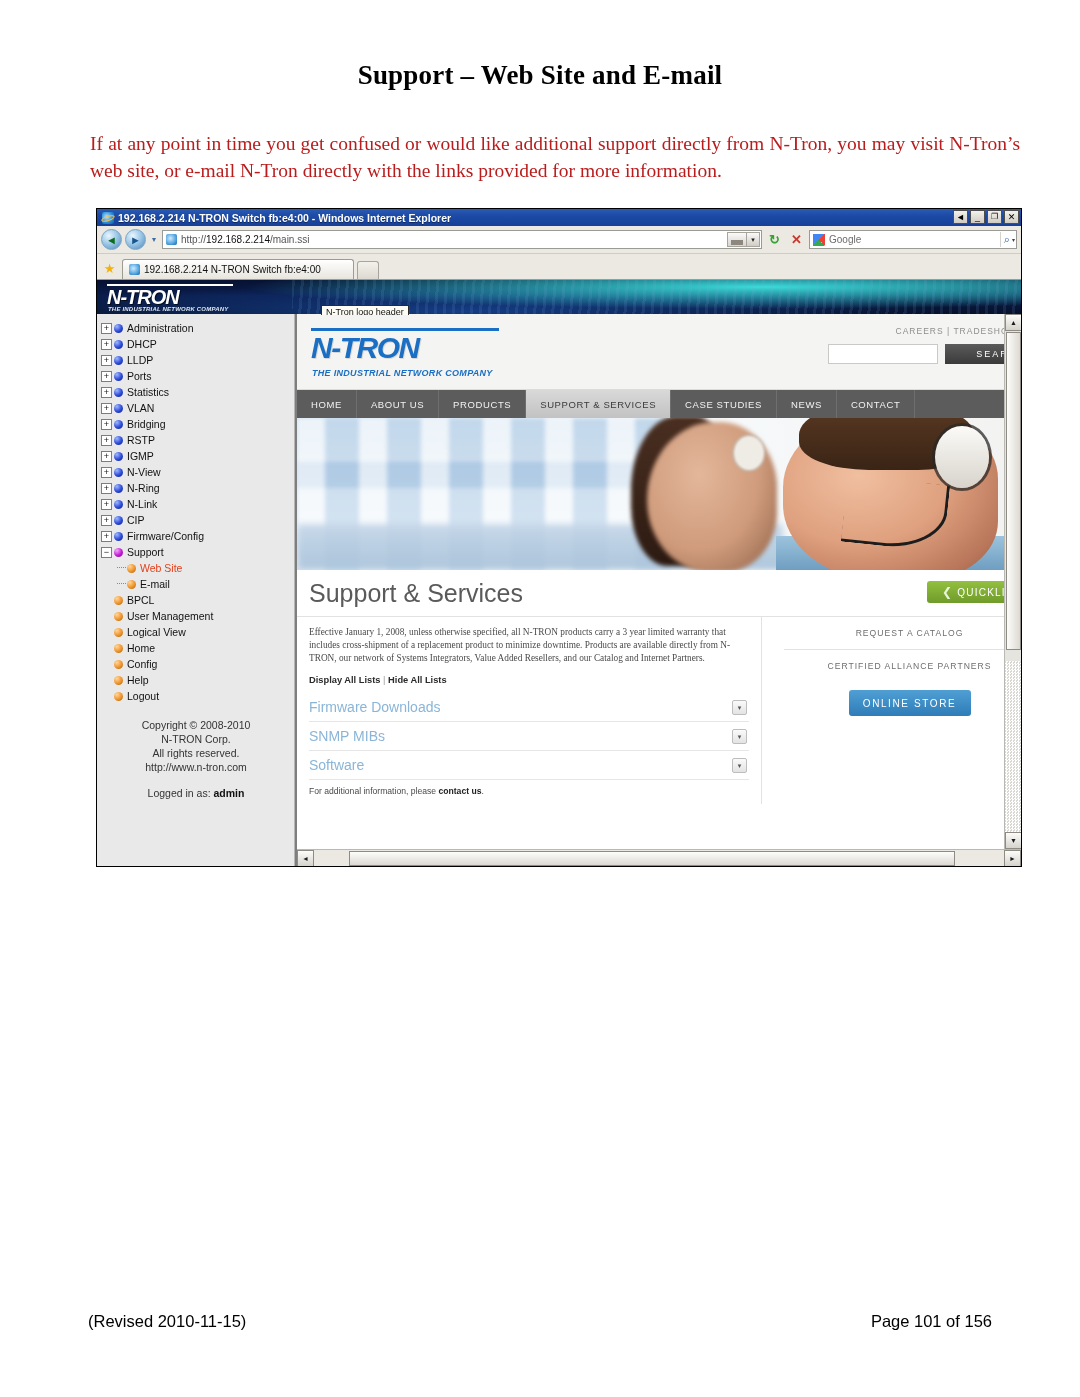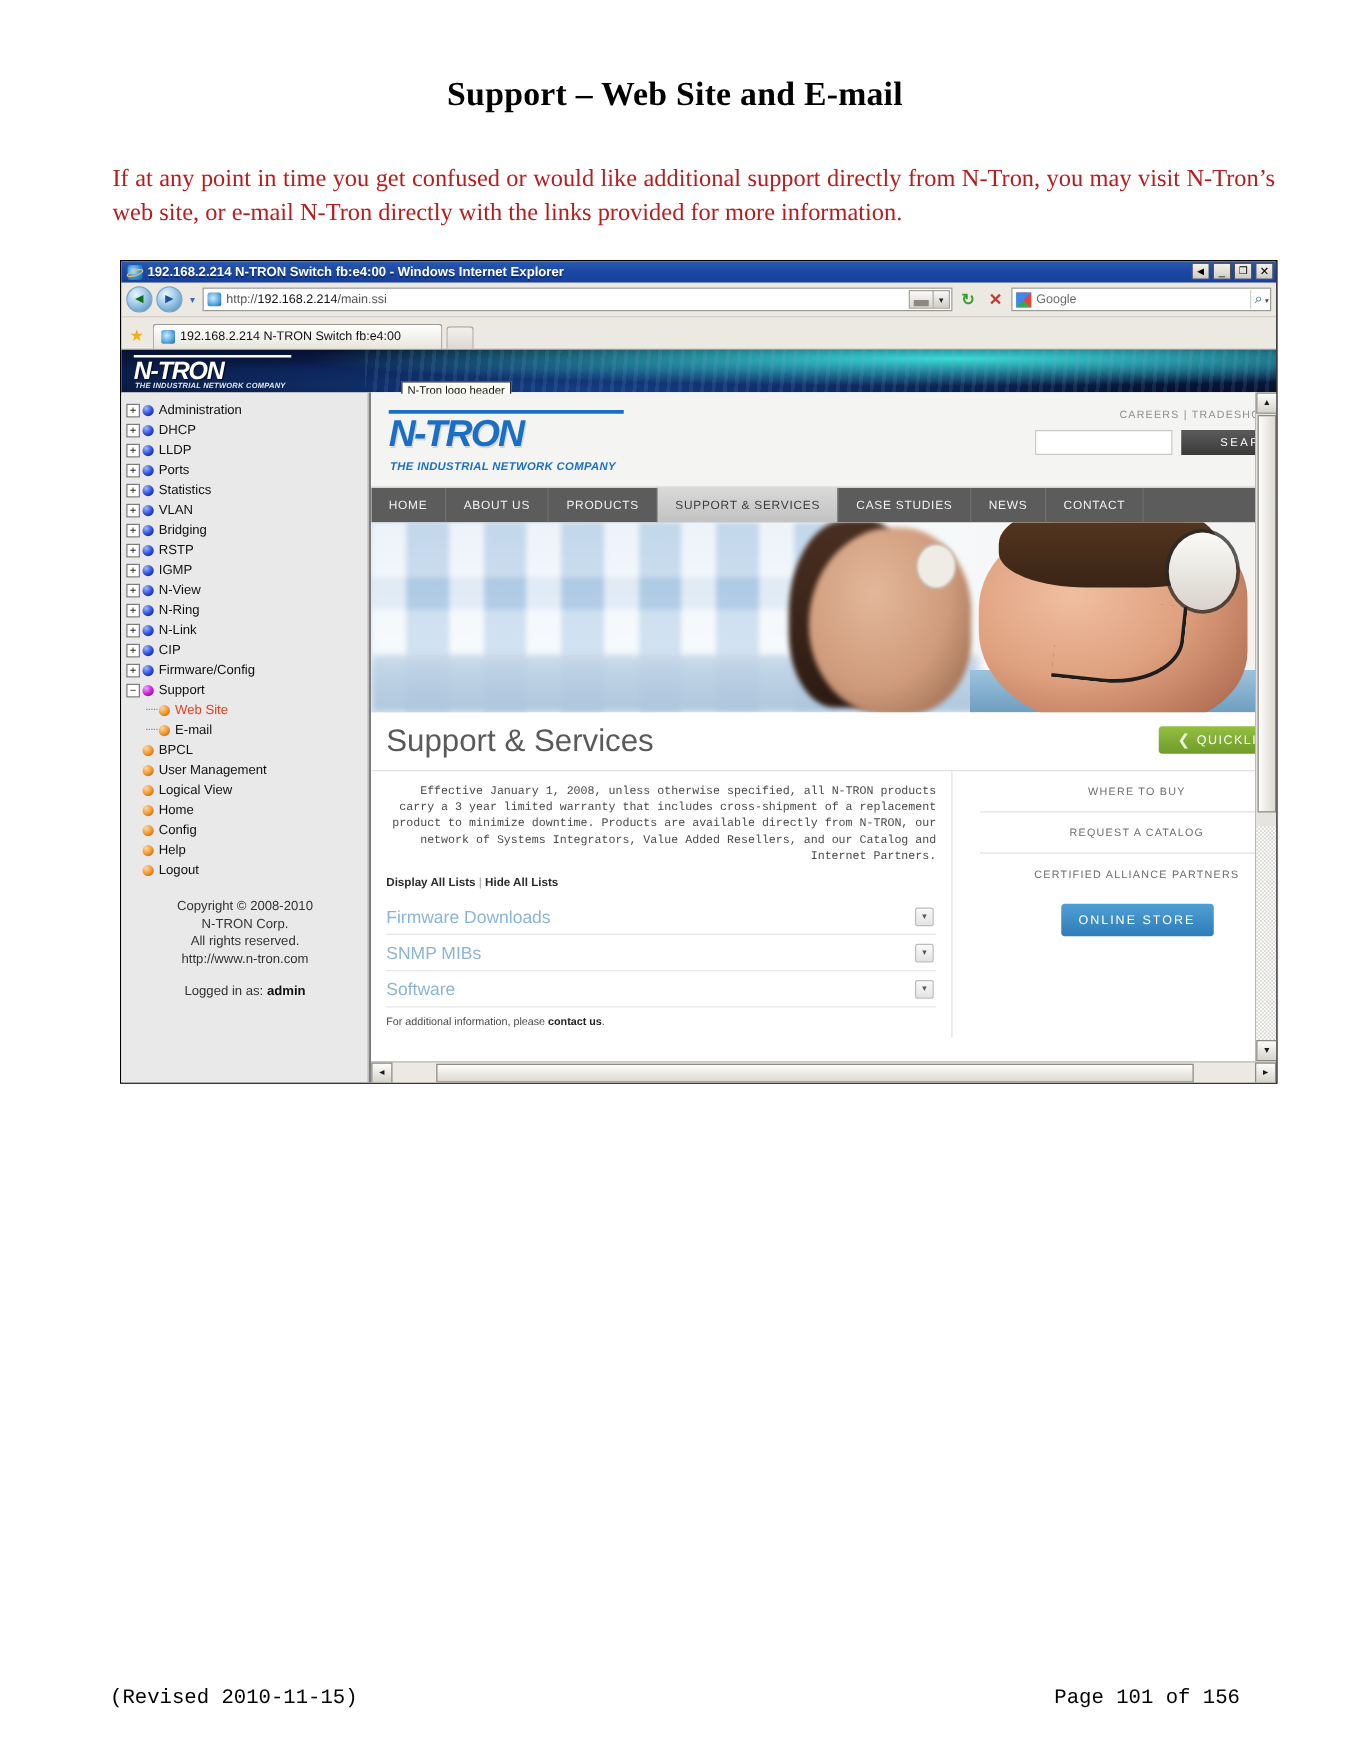--- a/index.html
+++ b/index.html
@@ -22,23 +22,23 @@
     letter-spacing:.2px;
   }
   .doc-para{
     position:absolute;top:130px;left:90px;width:930px;
     font-family:"Liberation Serif", serif;
     font-size:19.5px;line-height:27px;color:#b91c1c;
     text-align:justify;
   }
 
   .doc-footer{
-    position:absolute;left:88px;right:88px;top:1348px;
+    position:absolute;left:88px;right:88px;top:1312px;
     display:flex;justify-content:space-between;align-items:baseline;
-    font-family:Liberation Mono, monospace;font-size:16.5px;color:#000;
+    font-family:Liberation Sans, sans-serif;font-size:16.5px;color:#000;
   }
 
   
   .browser{
     position:absolute;left:96px;top:208px;width:926px;height:659px;
     background:#d6d3ce;
     border:1px solid #000;
     box-sizing:border-box;
     font-family:"Liberation Sans", sans-serif;
     overflow:hidden;
@@ -391,22 +391,22 @@
     font-family:"Liberation Sans",sans-serif;
     font-size:25px;color:#5a5a5a;font-weight:normal;
     padding:9px 0 8px 12px;border-bottom:1px solid #e2e2e2;
   }
   .support-cols{display:flex;align-items:stretch;}
   .support-main{
     width:465px;flex:0 0 auto;padding:9px 12px 0 12px;box-sizing:border-box;
     border-right:1px solid #e2e2e2;
   }
   .support-p{
-    font-family:Liberation Mono, monospace;
-    font-size:9.3px;color:#4a4a4a;line-height:13px;margin:0 0 10px 0;text-align:right;
+    font-family:Liberation Serif, serif;
+    font-size:9.3px;color:#4a4a4a;line-height:13px;margin:0 0 10px 0;
   }
   .display-lists{
     font-family:"Liberation Sans",sans-serif;font-size:9.3px;
     color:#2b2b2b;font-weight:bold;margin-bottom:8px;
   }
   .display-lists .sep{font-weight:normal;color:#9a9a9a;}
   .acc-row{
     display:flex;align-items:center;justify-content:space-between;
     border-bottom:1px solid #e6e6e6;padding:6px 2px 6px 0;
   }
@@ -753,21 +753,20 @@
                   </div>
 
                   <div class="contact-line"><span>For additional information, please </span><b>contact us</b><span>.</span></div>
                 </div>
 
                 <div class="support-side">
                   <div class="quicklinks">
                     <span class="chev">❮</span>
                     <span>QUICKLINKS</span>
                   </div>
-                  <div class="side-link">WHERE TO BUY</div>
                   <div class="side-link">REQUEST A CATALOG</div>
                   <div class="side-link last">CERTIFIED ALLIANCE PARTNERS</div>
                   <div class="online-store">ONLINE STORE</div>
                 </div>
               </div>
             </div>
 
           </div>
         </div>
 

